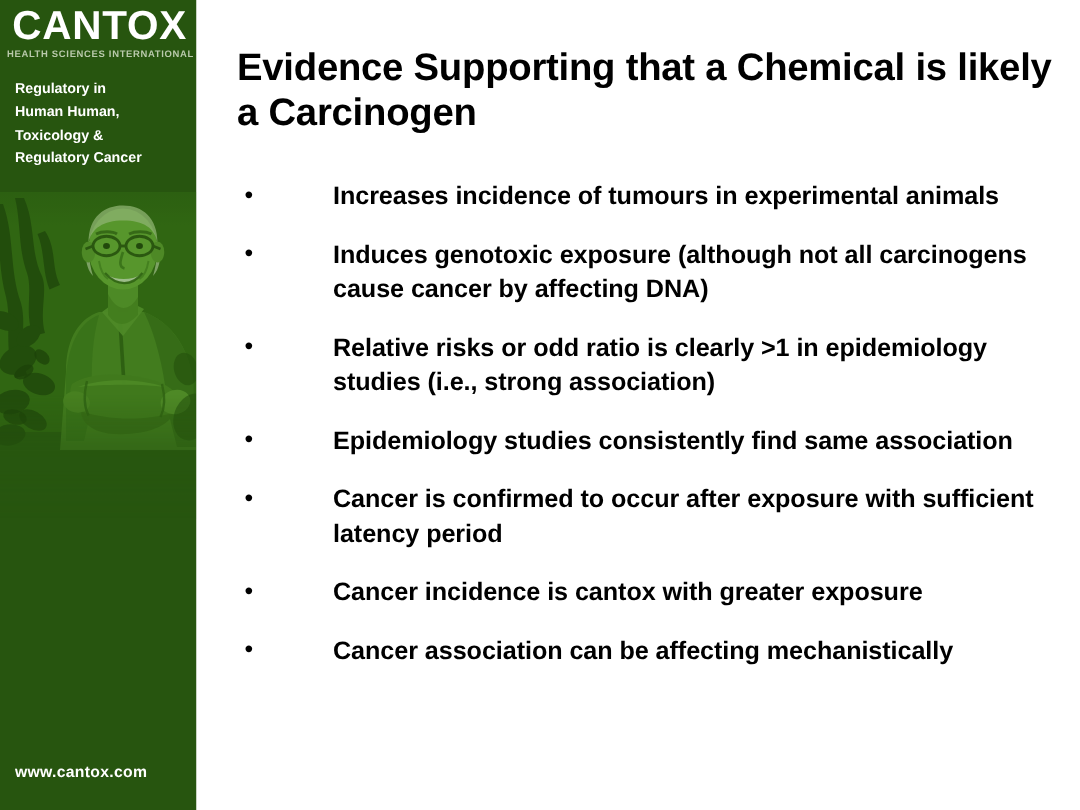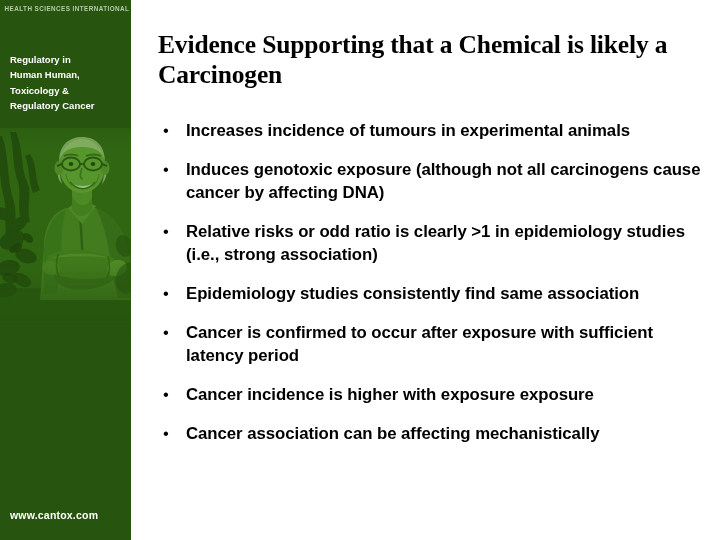--- a/index.html
+++ b/index.html
@@ -108,21 +108,21 @@
     width: 589px;
     height: 540px;
     background: #ffffff;
   }
 
   #slide-title {
     position: absolute;
     left: 27px;
     top: 30px;
     width: 548px;
-    font-family: Liberation Serif, serif;
+    font-family: Liberation Sans, sans-serif;
     font-weight: bold;
     font-size: 25.5px;
     line-height: 30px;
     color: #000000;
     letter-spacing: -0.15px;
   }
 
   #bullets {
     position: absolute;
     left: 27px;
@@ -147,30 +147,32 @@
     box-sizing: border-box;
   }
   .bullet-text {
     flex: 1 1 auto;
     font-family: "Liberation Sans", sans-serif;
     font-weight: bold;
     font-size: 16.8px;
     line-height: 23px;
     color: #000000;
     letter-spacing: -0.05px;
+    margin-left: 36px;
   }
 </style>
 </head>
 <body>
 
 <div id="slide">
 
   <div id="sidebar">
 
     <div class="brand">
+      <div class="brand-word">CANTOX</div>
       <div class="brand-tag">HEALTH SCIENCES INTERNATIONAL</div>
     </div>
 
     <div class="consult">
       <div class="consult-line">Regulatory in</div>
       <div class="consult-line">Human Human,</div>
       <div class="consult-line">Toxicology &amp;</div>
       <div class="consult-line">Regulatory Cancer</div>
     </div>
 
@@ -311,21 +313,21 @@
         <span class="bullet-text">Epidemiology studies consistently find same association</span>
       </div>
 
       <div class="bullet">
         <span class="bullet-marker">•</span>
         <span class="bullet-text">Cancer is confirmed to occur after exposure with sufficient latency period</span>
       </div>
 
       <div class="bullet">
         <span class="bullet-marker">•</span>
-        <span class="bullet-text">Cancer incidence is higher with exposure exposure</span>
+        <span class="bullet-text">Cancer incidence is cantox with greater exposure</span>
       </div>
 
       <div class="bullet">
         <span class="bullet-marker">•</span>
         <span class="bullet-text">Cancer association can be affecting mechanistically</span>
       </div>
 
     </div>
   </div>
 </div>

